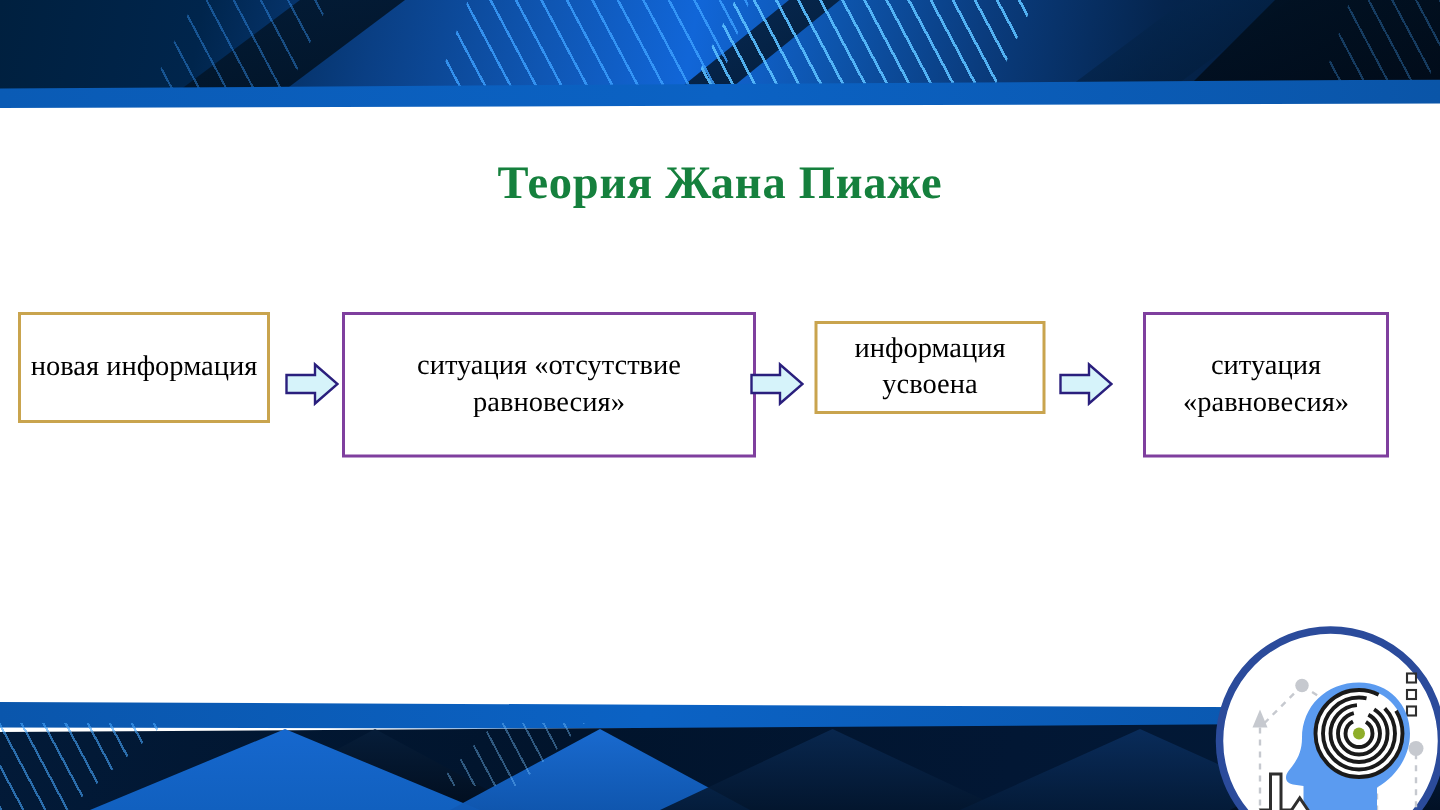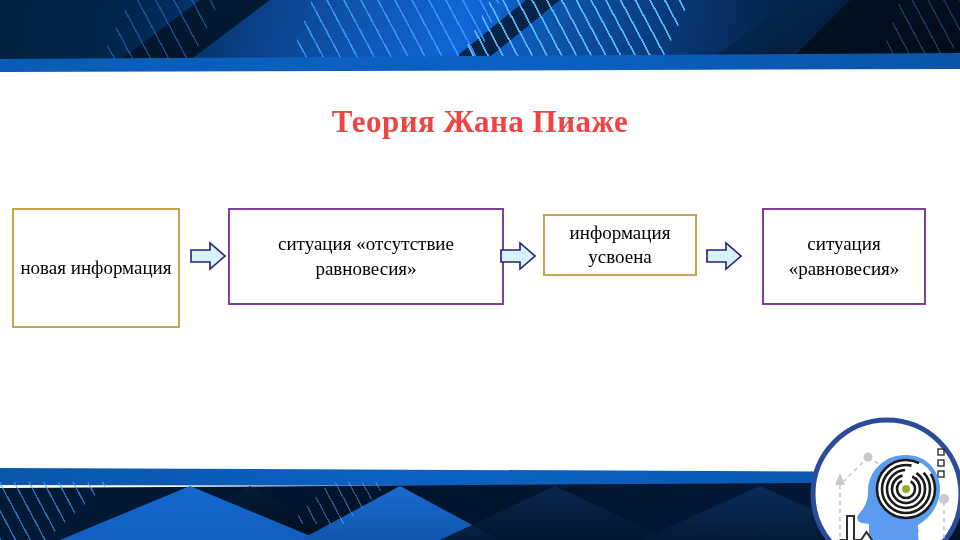--- a/index.html
+++ b/index.html
@@ -120,21 +120,21 @@
   
   .title {
     position: absolute;
     left: 0; top: 104px;
     width: 960px;
     text-align: center;
     font-family: "Liberation Serif", serif;
     font-weight: bold;
     font-size: 31px;
     letter-spacing: .5px;
-    color: #ef4444;
+    color: #15803d;
     white-space: nowrap;
   }
 
   
   .flow { position: absolute; left: 0; top: 0; width: 960px; height: 540px; }
 
   .node {
     position: absolute;
     background: #ffffff;
     display: flex;
@@ -143,21 +143,21 @@
     text-align: center;
     font-family: "Liberation Serif", serif;
     font-size: 19px;
     line-height: 1.28;
     color: #000000;
   }
   .node .node-text { display: block; width: 100%; padding: 0 4px; }
   .node.gold   { border: 2px solid #c9a44e; }
   .node.purple { border: 2px solid #7f3f9e; }
 
-  #node-0 { left: 12px;  top: 208px; width: 168px; height: 120px; }
+  #node-0 { left: 12px;  top: 208px; width: 168px; height: 74px; }
   #node-1 { left: 228px; top: 208px; width: 276px; height: 97px; }
   #node-2 { left: 543px; top: 214px; width: 154px; height: 62px; justify-content: center; }
   #node-3 { left: 762px; top: 208px; width: 164px; height: 97px; }
 
   .arrow { position: absolute; width: 36px; height: 30px; }
   #arrow-0 { left: 190px; top: 241px; }
   #arrow-1 { left: 500px; top: 241px; }
   #arrow-2 { left: 706px; top: 241px; }
 
   

